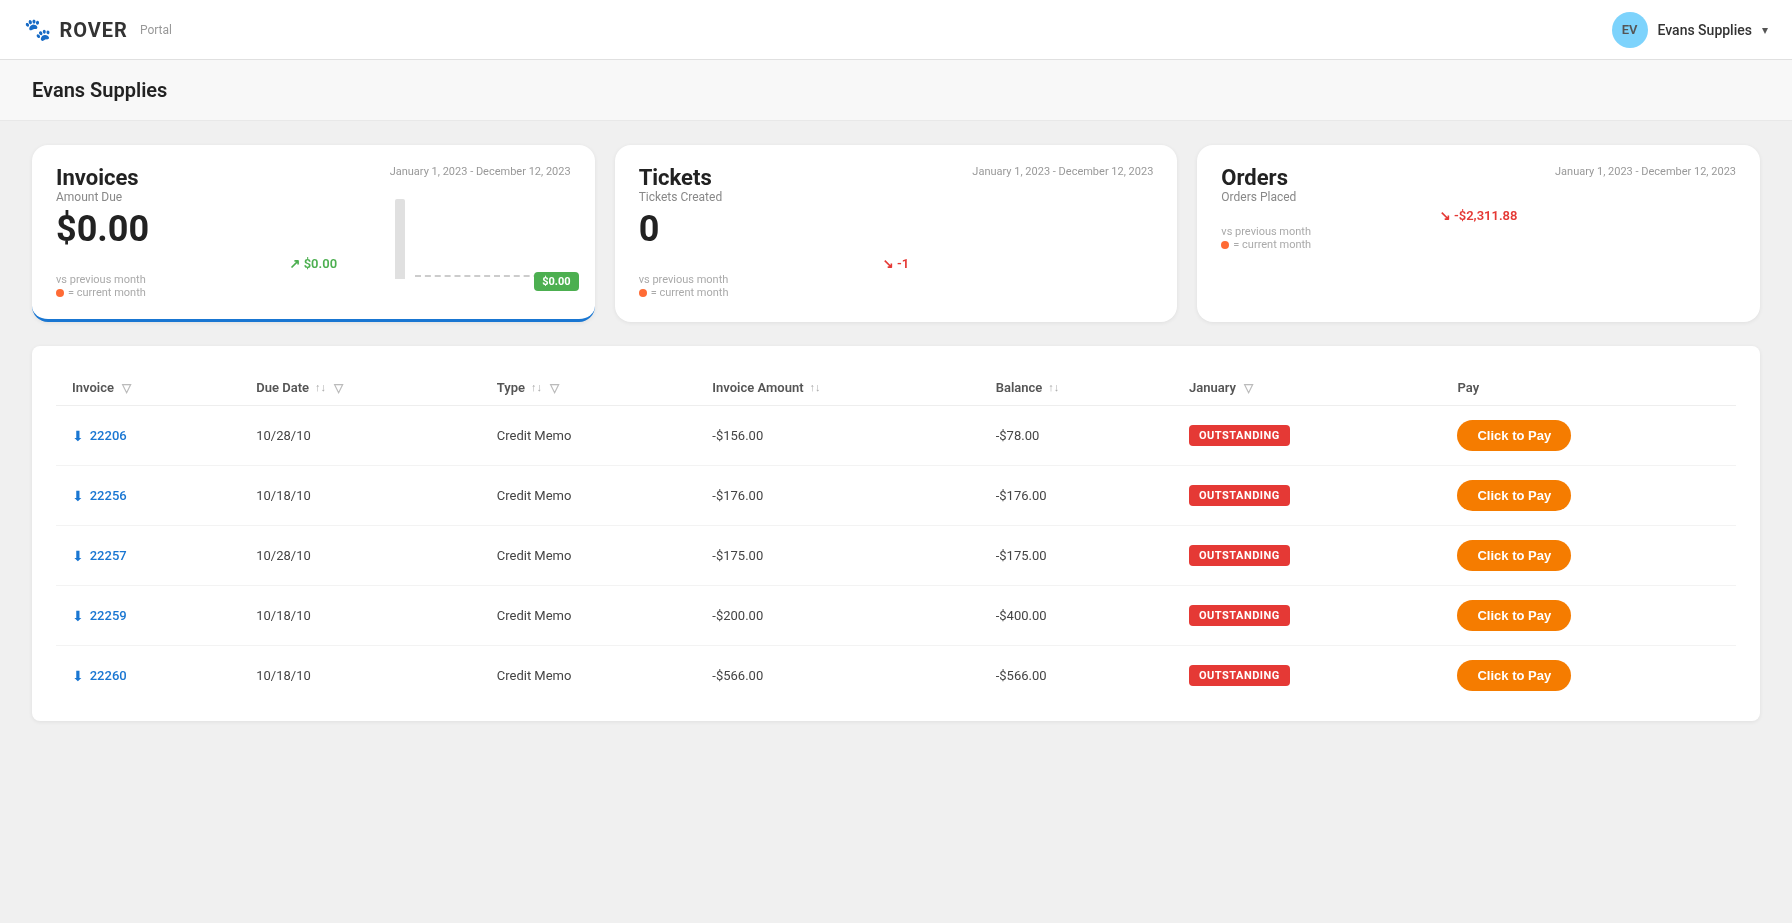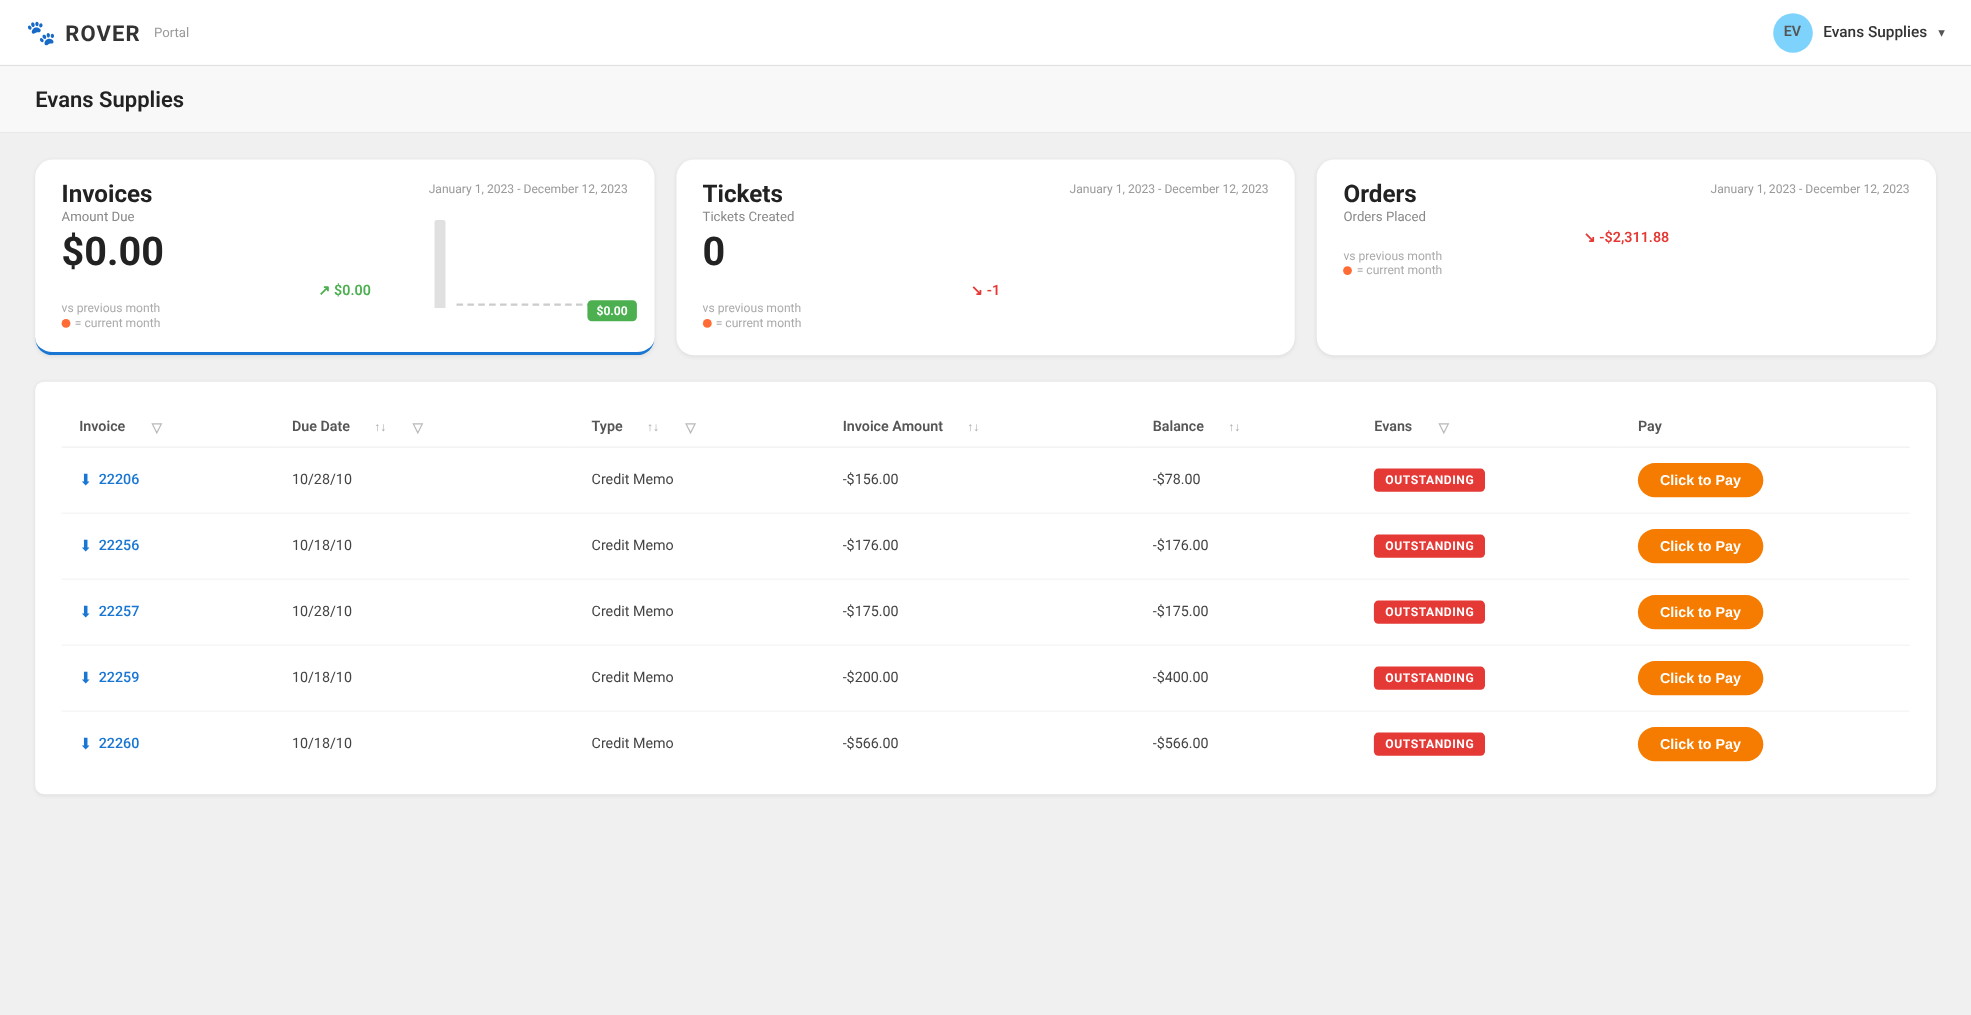--- a/index.html
+++ b/index.html
@@ -267,21 +267,21 @@
       padding: 8px 20px;
       font-size: 13px;
       font-weight: 600;
       cursor: pointer;
       white-space: nowrap;
     }
 
     .th-with-filter {
       display: flex;
       align-items: center;
-      gap: 18px;
+      gap: 2px;
     }
   </style>
 </head>
 <body>
 
 <header class="header">
   <div class="logo">
     <span class="logo-icon">🐾</span>
     <span class="logo-text">ROVER</span>
     <span class="logo-portal">Portal</span>
@@ -398,21 +398,21 @@
               </div>
             </th>
             <th>
               <div class="th-with-filter">
                 <span>Balance</span>
                 <span class="sort-icon">↑↓</span>
               </div>
             </th>
             <th>
               <div class="th-with-filter">
-                <span>Evans</span>
+                <span>January</span>
                 <span class="filter-icon">▽</span>
               </div>
             </th>
             <th>
               <div class="th-with-filter">
                 <span>Pay</span>
               </div>
             </th>
           </tr>
         </thead>

